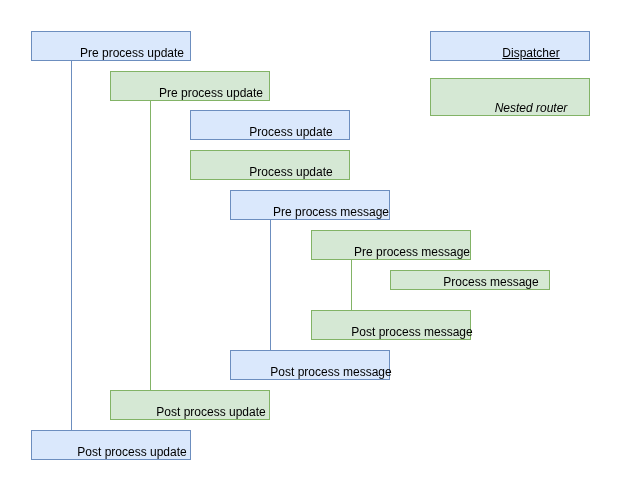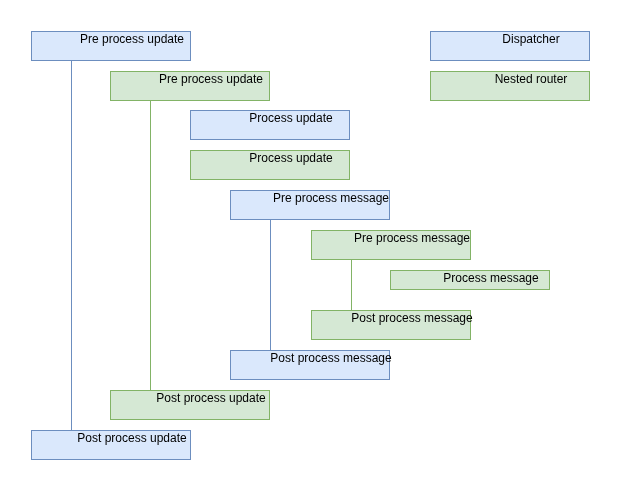--- a/index.html
+++ b/index.html
@@ -13,21 +13,21 @@
     width: 621px;
     height: 491px;
     background: #ffffff;
     overflow: hidden;
   }
   .node {
     position: absolute;
     box-sizing: border-box;
     border: 1px solid #000;
     display: flex;
-    align-items: flex-start;
+    align-items: flex-end;
     justify-content: center;
     font-size: 12px;
     color: #000000;
     text-align: center;
     white-space: nowrap;
     z-index: 2;
     padding-left: 42px;
   }
   .node.dispatcher {
     background: #dae8fc;
@@ -79,19 +79,19 @@
   </div>
     <div class="node dispatcher" style="left: 230px; top: 350px; width: 160px; height: 30px;">
     <span>Post process message</span>
   </div>
     <div class="node router" style="left: 110px; top: 390px; width: 160px; height: 30px;">
     <span>Post process update</span>
   </div>
     <div class="node dispatcher" style="left: 31px; top: 430px; width: 160px; height: 30px;">
     <span>Post process update</span>
   </div>
-    <div class="node dispatcher" style="left: 430px; top: 31px; width: 160px; height: 30px;">
+    <div class="node dispatcher" style="left: 430px; top: 31px; width: 160px; height: 30px; text-decoration: underline;">
     <span>Dispatcher</span>
   </div>
-    <div class="node router" style="left: 430px; top: 71px; width: 160px; height: 30px;">
+    <div class="node router" style="left: 430px; top: 78px; width: 160px; height: 38px; font-style: italic;">
     <span>Nested router</span>
   </div>
   </div>
 
 </body></html>

